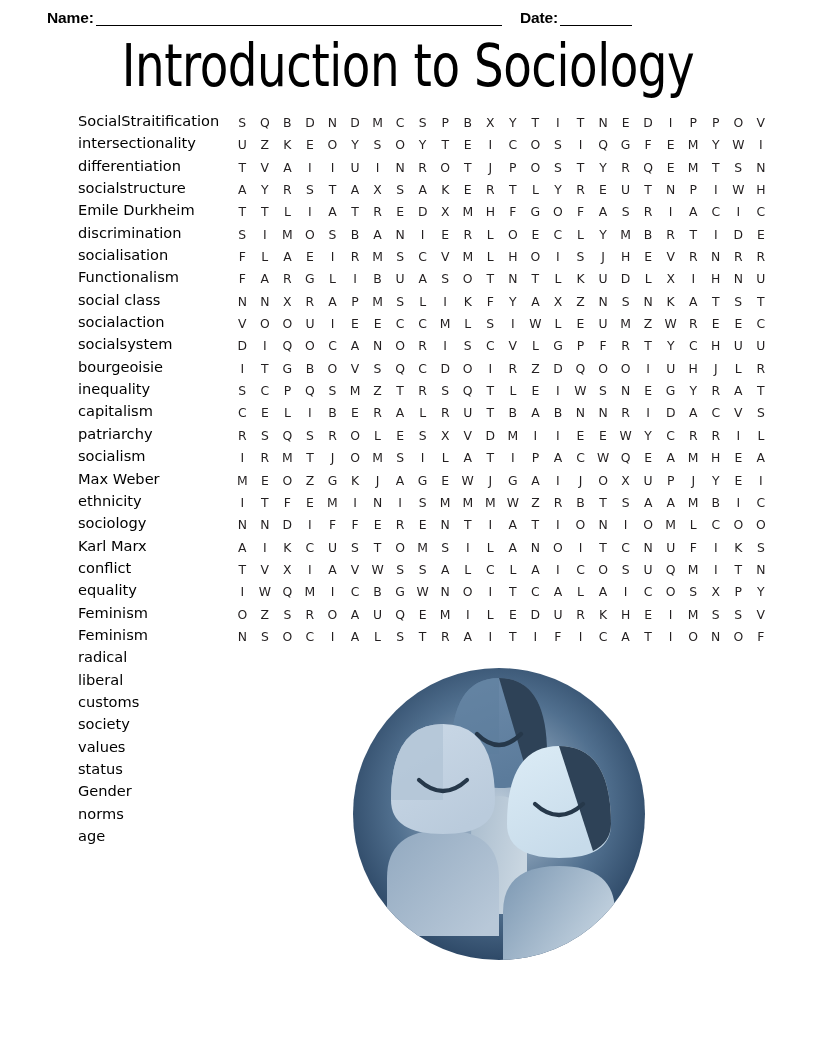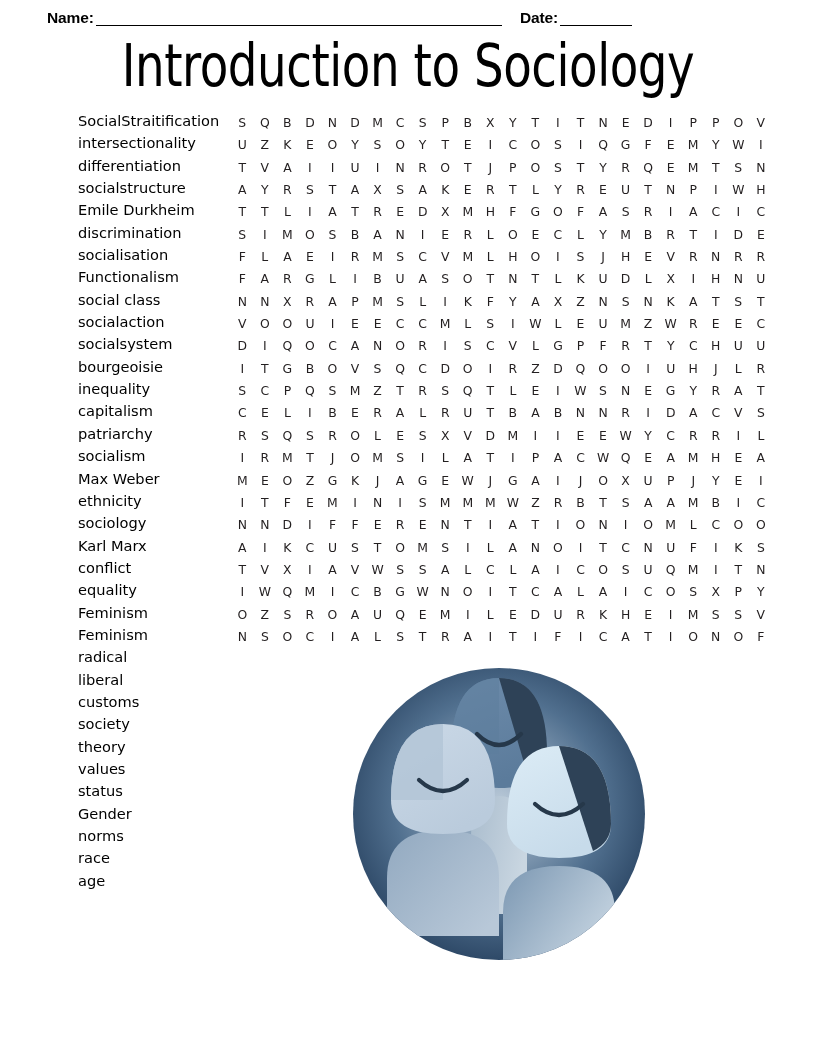--- a/index.html
+++ b/index.html
@@ -140,26 +140,24 @@
       <li>sociology</li>
       <li>Karl Marx</li>
       <li>conflict</li>
       <li>equality</li>
       <li>Feminism</li>
       <li>Feminism</li>
       <li>radical</li>
       <li>liberal</li>
       <li>customs</li>
       <li>society</li>
-      <li>theory</li>
       <li>values</li>
       <li>status</li>
       <li>Gender</li>
       <li>norms</li>
-      <li>race</li>
       <li>age</li>
     </ul>
 </div>
 
 <div class="grid">
     <div class="cell">S</div>
     <div class="cell">Q</div>
     <div class="cell">B</div>
     <div class="cell">D</div>
     <div class="cell">N</div>

